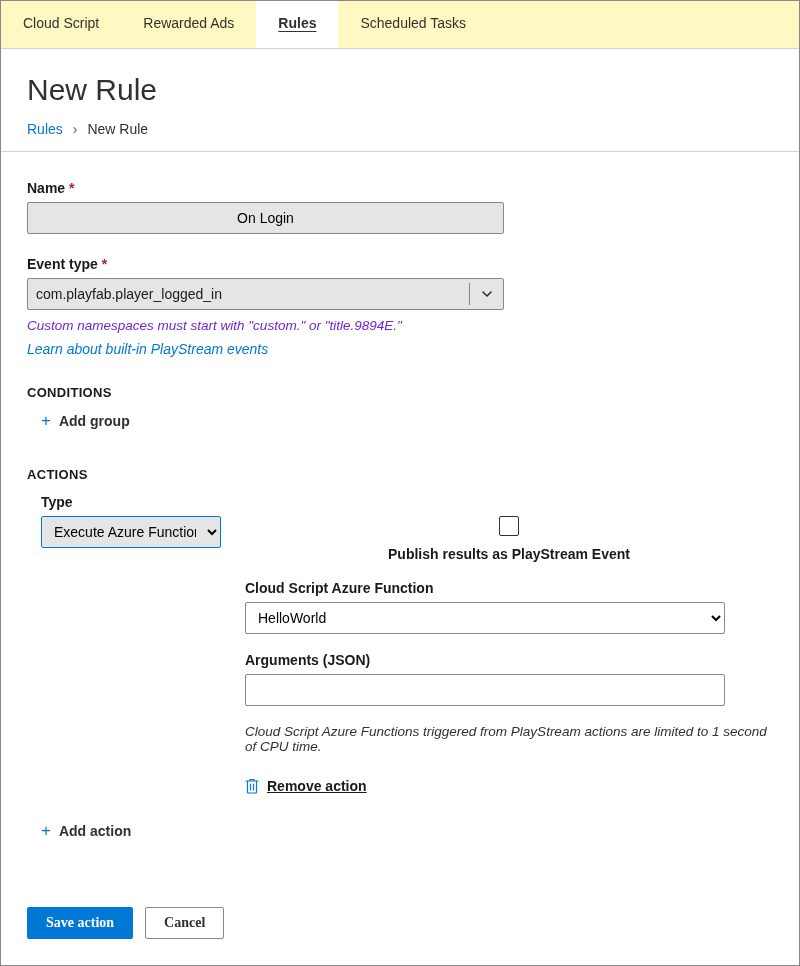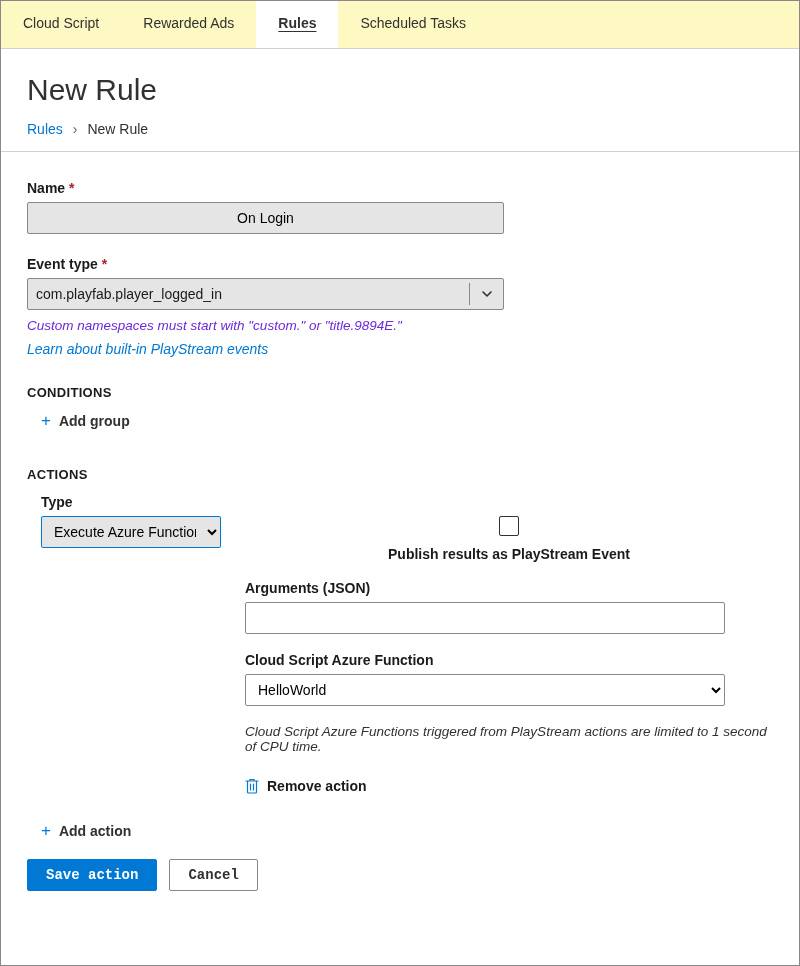--- a/index.html
+++ b/index.html
@@ -170,38 +170,39 @@
       margin-top: 14px;
       max-width: 540px;
     }
     .remove-row {
       display: flex;
       align-items: center;
       gap: 8px;
       margin-top: 24px;
       cursor: pointer;
     }
-    .remove-row .lbl { font-weight: 600; font-size: 14px; }
+    .remove-row .lbl { font-weight: 600; font-size: 14px; text-decoration: underline; }
     .trash {
       color: #0078d4;
       width: 14px; height: 16px;
     }
     .footer {
       padding: 0 26px 24px 26px;
       display: flex;
       gap: 12px;
     }
     .btn {
       height: 32px;
       padding: 0 18px;
       border-radius: 2px;
       font-size: 14px;
       font-weight: 600;
       cursor: pointer;
-      font-family: Liberation Mono, monospace;
+      font-family: Liberation Serif, serif;
+      margin-top: 48px;
     }
     .btn-primary {
       background: #0078d4;
       color: #fff;
       border: 1px solid #0078d4;
     }
     .btn-default {
       background: #fff;
       color: #323130;
       border: 1px solid #8a8886;
@@ -268,29 +269,29 @@
       </select>
     </div>
 
     <div class="right-col">
       <div class="cb-row">
         <div class="cb"></div>
         <label>Publish results as PlayStream Event</label>
       </div>
 
       <div class="field">
-        <label class="field-label">Arguments (JSON)</label>
-        <input class="wide-input" type="text" value="" style="">
-      </div>
-
-      <div class="field">
         <label class="field-label">Cloud Script Azure Function</label>
         <select class="wide-select">
           <option>HelloWorld</option>
         </select>
+      </div>
+
+      <div class="field">
+        <label class="field-label">Arguments (JSON)</label>
+        <input class="wide-input" type="text" value="" style="">
       </div>
 
       <div class="note">Cloud Script Azure Functions triggered from PlayStream actions are limited to 1 second of CPU time.</div>
 
       <div class="remove-row">
         <svg class="trash" viewBox="0 0 14 16">
           <path d="M1 3h12M5 3V1.5h4V3M2.5 3v11a1 1 0 001 1h7a1 1 0 001-1V3M5.5 6v6M8.5 6v6" stroke="#0078d4" stroke-width="1.2" fill="none" stroke-linecap="round"></path>
         </svg>
         <span class="lbl">Remove action</span>
       </div>

